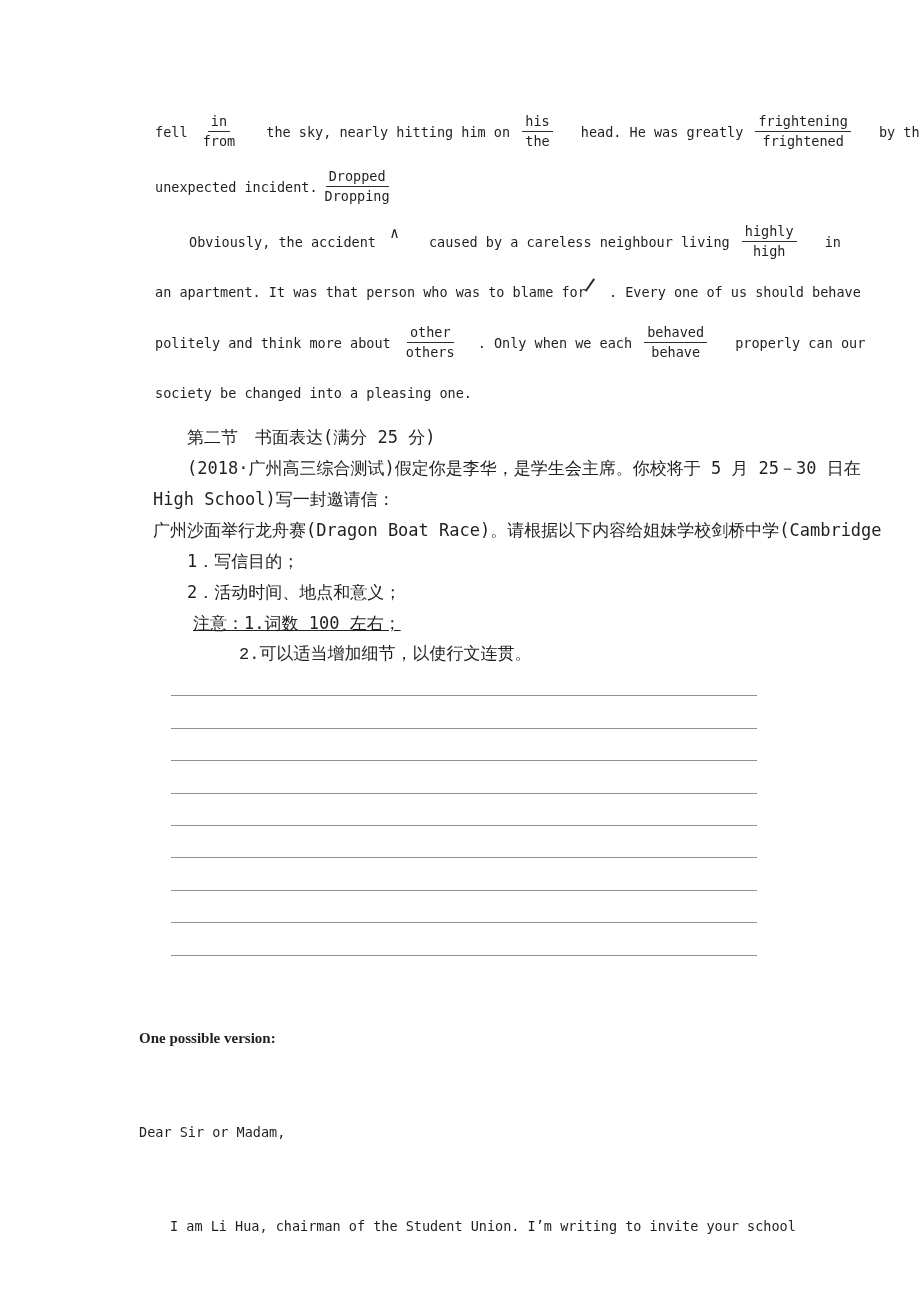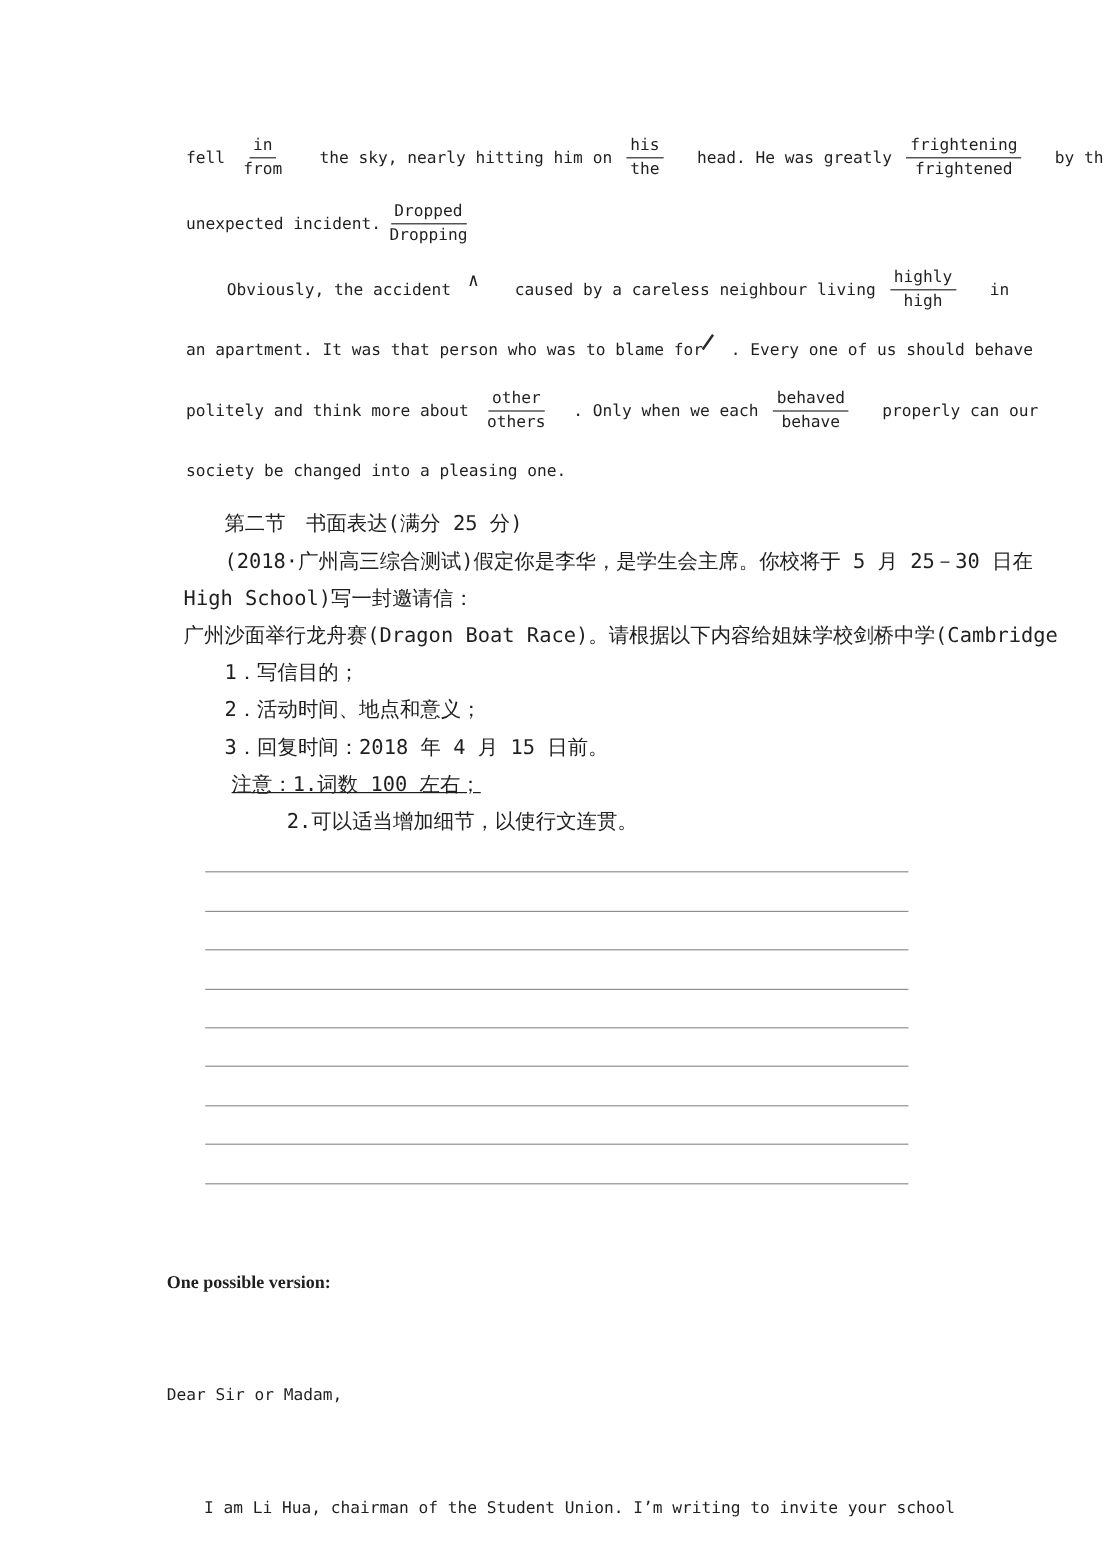--- a/index.html
+++ b/index.html
@@ -19,21 +19,21 @@
   .frac .fb{padding:1px 3px 0 3px;}
   .caret{transform:translateY(-9px);margin:0 14px;font-size:15px;}
   .del-mark{display:inline-block;width:12px;height:18px;position:relative;top:-7px;margin-left:-1px;}
   .del-mark::before{content:'';position:absolute;left:1px;bottom:3px;width:15px;height:1.5px;background:#2b2b2b;transform:rotate(-55deg);transform-origin:left bottom;}
 
   
   .zh{font-size:17px;line-height:31px;white-space:pre;margin-left:14px;}
   .heading{margin-top:6px;padding-left:34px;}
   .indent2{padding-left:34px;}
   .note-first{padding-left:40px;text-decoration:underline;}
-  .note-cont{padding-left:86px;}
+  .note-cont{padding-left:86px;font-family:Liberation Mono, monospace;}
 
   
   .writing-area{margin-left:32px;width:586px;margin-top:-6px;}
   .answer-line{height:31.4px;border-bottom:1px solid #8f8f8f;}
 
   
   .essay{margin-top:5px;font-size:13.5px;line-height:31.3px;white-space:pre;}
   .essay-title{font-weight:bold;font-size:15px;font-family:Liberation Serif, serif;}
   .essay-indent{padding-left:31px;}
 </style>
@@ -55,21 +55,20 @@
 
   <div>
     <div class="zh indent2">(2018·广州高三综合测试)假定你是李华，是学生会主席。你校将于 5 月 25－30 日在</div>
     <div class="zh">High School)写一封邀请信：</div>
     <div class="zh">广州沙面举行龙舟赛(Dragon Boat Race)。请根据以下内容给姐妹学校剑桥中学(Cambridge</div>
   </div>
 
   <div>
     <div class="zh indent2">1．写信目的；</div>
     <div class="zh indent2">2．活动时间、地点和意义；</div>
-    <div class="zh indent2">3．回复时间：2018 年 4 月 15 日前。</div>
   </div>
 
   <div>
     <div class="zh note-first">注意：1.词数 100 左右；</div>
     <div class="zh note-cont">2.可以适当增加细节，以使行文连贯。</div>
   </div>
 
   <div class="writing-area">
       <div class="answer-line"></div>
       <div class="answer-line"></div>

